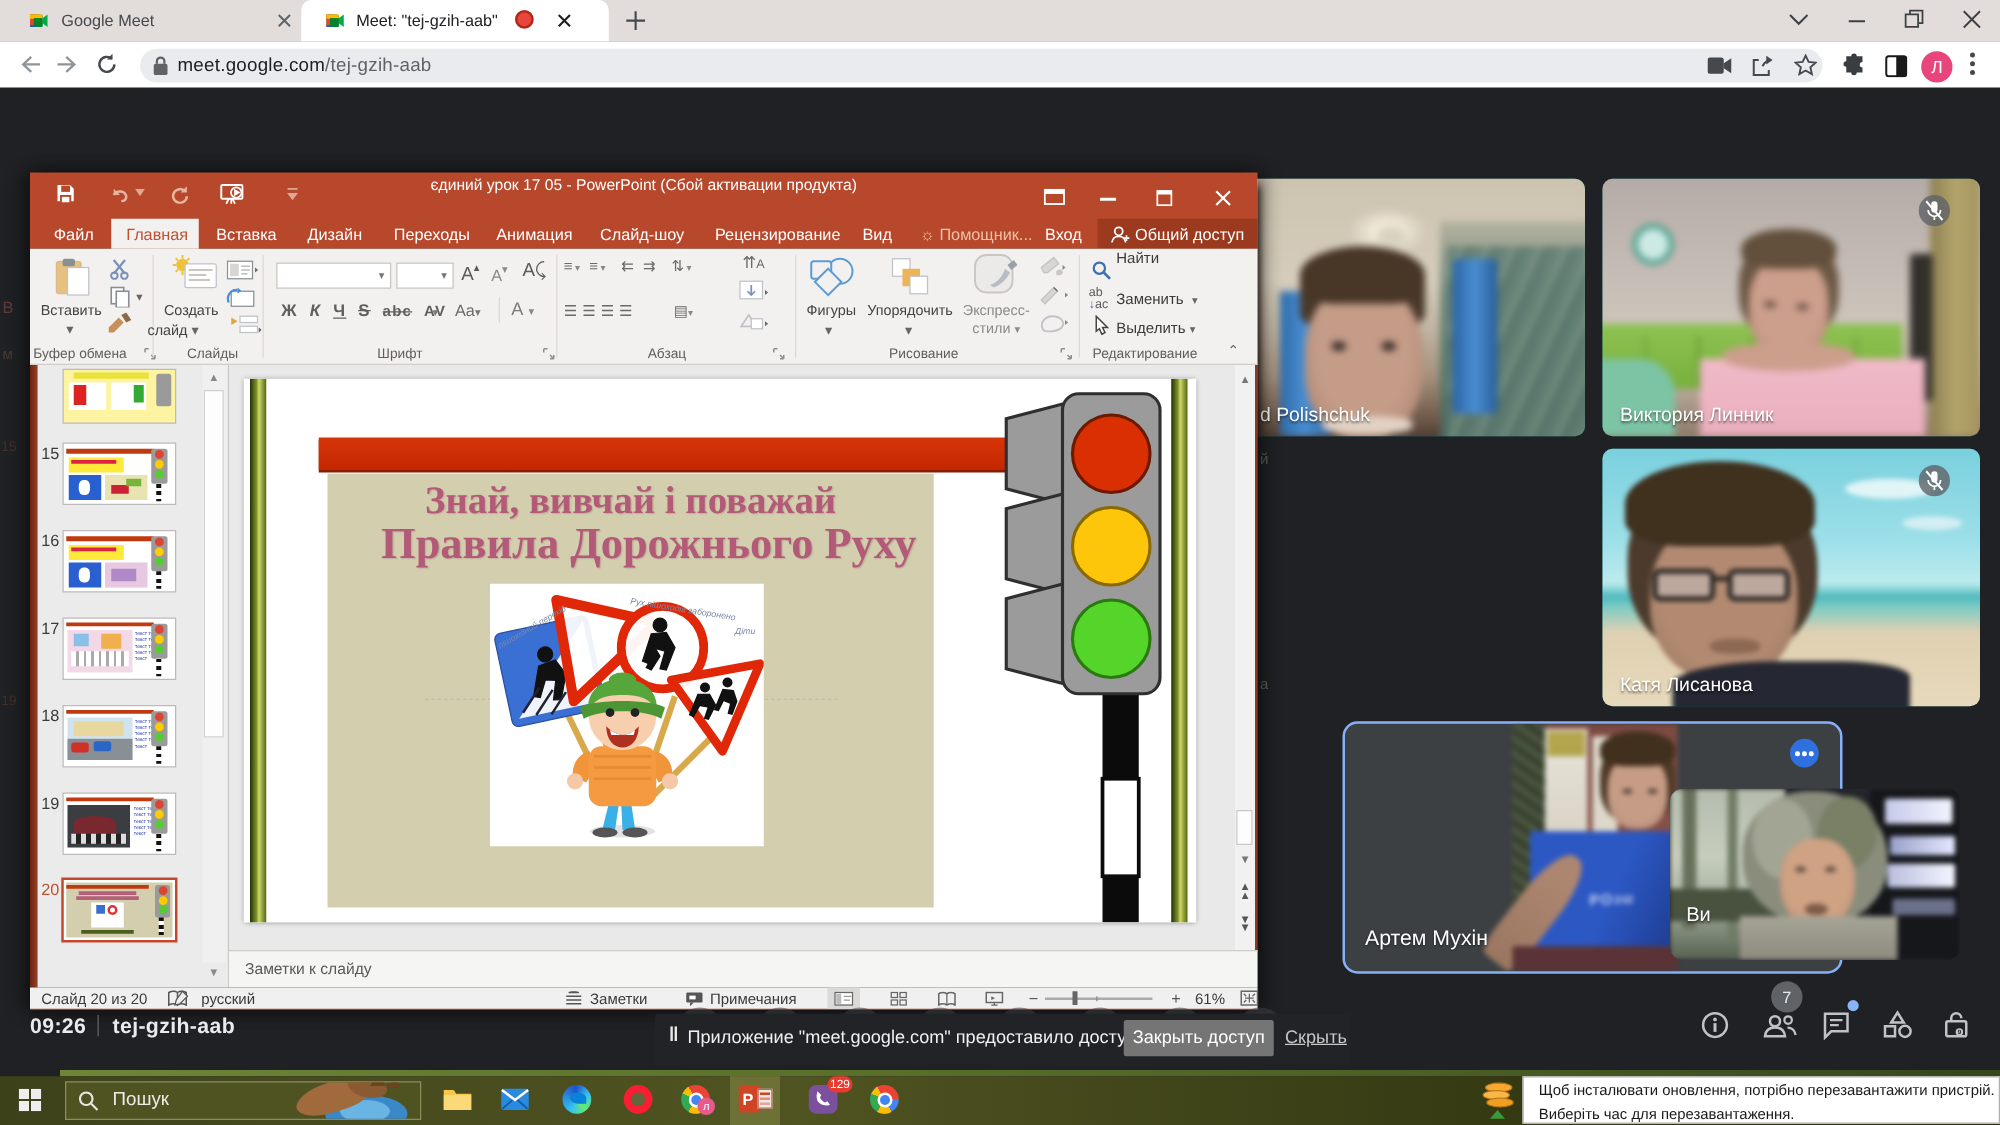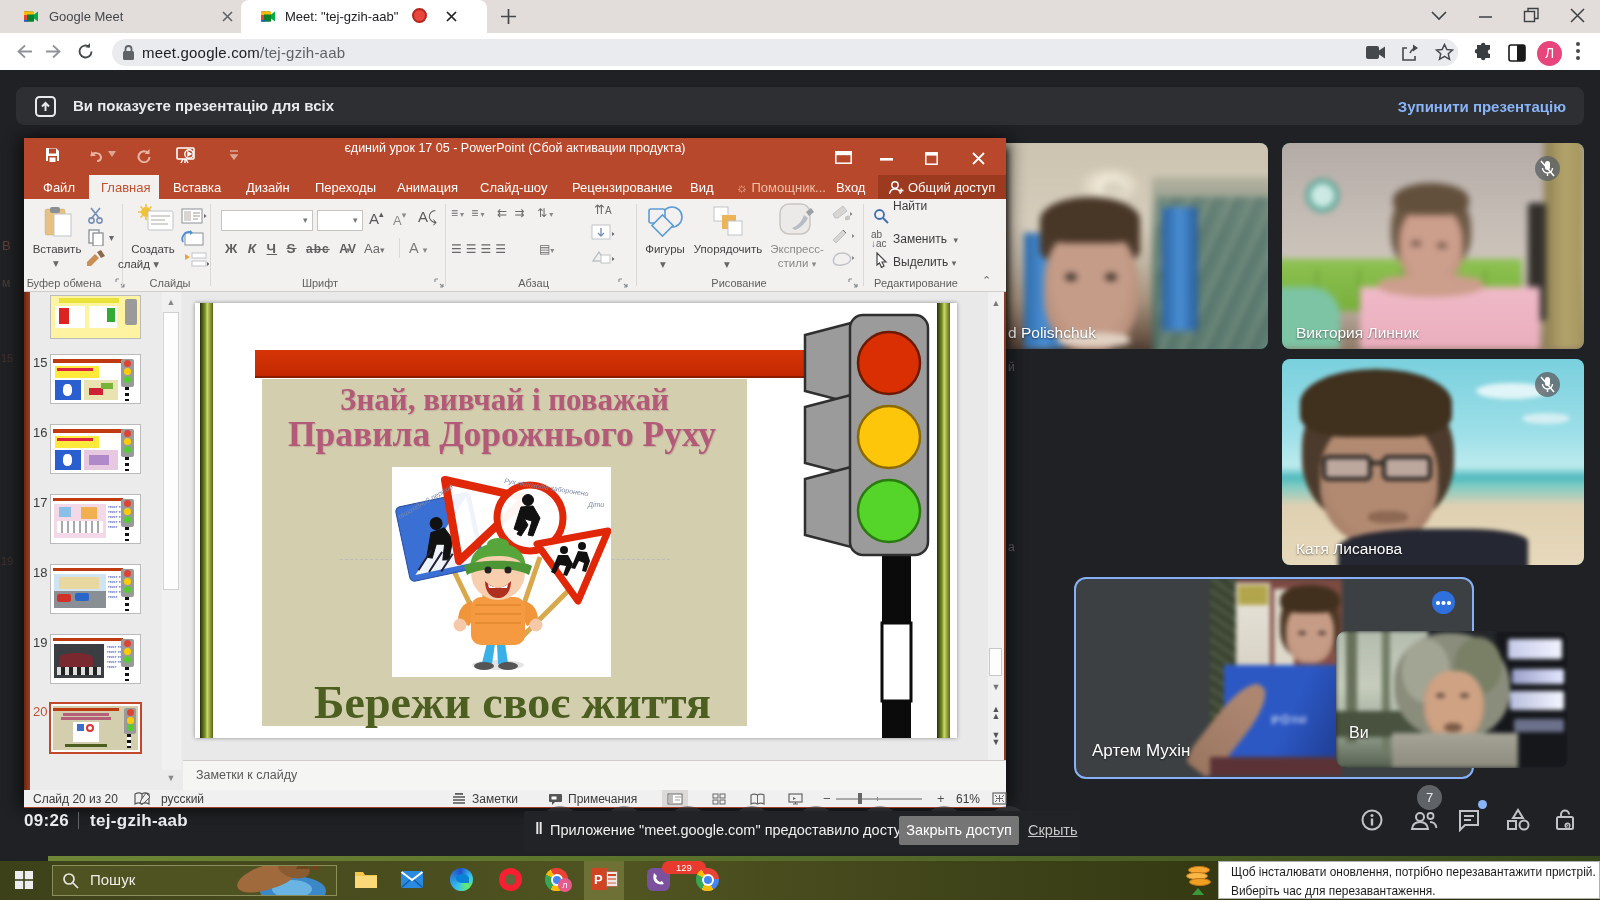--- a/index.html
+++ b/index.html
@@ -96,28 +96,20 @@
       </svg>
  <svg style="position:absolute;left:1508px;top:11px" width="18" height="18" viewBox="0 0 18 18">
         <rect x="1" y="1" width="16" height="16" rx="2" fill="none" stroke="#1a1a1a" stroke-width="1.6"></rect>
         <rect x="9" y="1" width="8" height="16" fill="#1a1a1a"></rect>
       </svg>
  <div style="position:absolute;left:1537px;top:8px;width:25px;height:25px;border-radius:50%;background:#e8457c;color:#fff;font-size:14px;text-align:center;line-height:25px">Л</div>
  <div style="position:absolute;left:1576px;top:9px;width:4px;height:4px;background:#45484d;border-radius:50%;box-shadow:0 7px 0 #45484d,0 14px 0 #45484d"></div>
 </div>
 <div id="meetbg"></div>
 
-<div style="position:absolute;left:16px;top:87px;width:1568px;height:38px;background:#2d2f32;border-radius:8px;z-index:4">
- <svg style="position:absolute;left:19px;top:9px" width="21" height="21" viewBox="0 0 21 21">
-        <rect x="1" y="1" width="19" height="19" rx="3.5" fill="none" stroke="#e8eaed" stroke-width="2"></rect>
-        <path d="M10.5 15V8M7 10.5l3.5-3.5 3.5 3.5" stroke="#e8eaed" stroke-width="2" fill="none"></path>
-      </svg>
- <span style="position:absolute;left:57px;top:10px;color:#e8eaed;font-size:15px;font-weight:bold">Ви показуєте презентацію для всіх</span>
- <span style="position:absolute;right:18px;top:11px;color:#8ab4f8;font-size:15px;font-weight:bold">Зупинити презентацію</span>
-</div>
 
 <div class="tile" style="left:968px;top:143px;width:300px;height:206px">
  <div style="position:absolute;inset:-6px;filter:blur(3px)">
   <div style="position:absolute;inset:0;background:linear-gradient(180deg,#cbc2af 0%,#d5ccbb 40%,#c0b4a2 58%,#a5917d 75%,#6b5546 92%,#42332a 100%)"></div>
   <div style="position:absolute;left:190px;top:40px;width:120px;height:178px;background:linear-gradient(180deg,#b5b2a0 0%,#70877a 35%,#5a7a6e 65%,#49645a 100%)"></div>
   <div style="position:absolute;left:196px;top:60px;width:114px;height:158px;background:repeating-linear-gradient(115deg,rgba(96,126,115,.85) 0 8px,rgba(116,143,128,.85) 8px 13px,rgba(88,117,108,.85) 13px 19px)"></div>
   <div style="position:absolute;left:118px;top:30px;width:60px;height:36px;background:radial-gradient(ellipse,#f2ead8 25%,rgba(207,197,178,0) 75%)"></div>
   <div style="position:absolute;left:140px;top:44px;width:22px;height:16px;background:#d9d2c0;border-radius:50%"></div>
   <div style="position:absolute;left:62px;top:96px;width:40px;height:116px;background:linear-gradient(90deg,#2e6aa8,#4a8fd4 50%,#2d64a0)"></div>
   <div style="position:absolute;left:200px;top:70px;width:36px;height:124px;background:linear-gradient(90deg,#2a62a2,#4a8fd4 50%,#275c98);border-radius:4px"></div>
@@ -566,21 +558,21 @@
 </div>
 
 <div style="position:absolute;left:183px;top:292px;width:805px;height:468px;background:#e9e9e9;z-index:21"></div>
 
 <div style="position:absolute;left:195px;top:303px;width:762px;height:435px;background:#fff;box-shadow:0 0 4px rgba(0,0,0,.4);z-index:22;overflow:hidden">
  <div style="position:absolute;left:5px;top:0;width:13px;height:435px;background:linear-gradient(90deg,#24300a,#7e9228 40%,#cdd96a 55%,#55660f)"></div>
  <div style="position:absolute;left:742px;top:0;width:13px;height:435px;background:linear-gradient(90deg,#24300a,#7e9228 40%,#cdd96a 55%,#55660f)"></div>
  <div style="position:absolute;left:60px;top:47px;width:558px;height:26px;background:linear-gradient(180deg,#d63508,#c42700);box-shadow:0 2px 0 #8a1c00"></div>
  <div style="position:absolute;left:67px;top:76px;width:485px;height:347px;background:#d3cfae"></div>
  <div style="position:absolute;left:67px;top:79px;width:485px;text-align:center;font-family:'Liberation Serif',serif;font-weight:bold;font-size:31px;color:#b25a78;text-shadow:1px 1px 1px #8a465e40">Знай, вивчай і поважай</div>
- <div style="position:absolute;left:47px;top:110px;width:520px;text-align:center;font-family:'Liberation Serif',serif;font-weight:bold;font-size:35.5px;color:#b25a78;text-shadow:1px 1px 1px #8a465e40">Правила Дорожнього Руху</div>
+ <div style="position:absolute;left:64px;top:110px;width:520px;text-align:center;font-family:'Liberation Serif',serif;font-weight:bold;font-size:35.5px;color:#b25a78;text-shadow:1px 1px 1px #8a465e40">Правила Дорожнього Руху</div>
  <div style="position:absolute;left:145px;top:256px;width:330px;border-top:1px dashed #bbb"></div>
  <div style="position:absolute;left:197px;top:164px;width:219px;height:210px;background:#fff">
   <svg width="219" height="210" viewBox="0 0 219 210">
    <path d="M60 100L93 168" stroke="#d8a84c" stroke-width="5"></path>
    <path d="M80 85L104 166" stroke="#d8a84c" stroke-width="5"></path>
    <path d="M148 90L122 166" stroke="#d8a84c" stroke-width="5"></path>
    <path d="M180 120L128 172" stroke="#d8a84c" stroke-width="5"></path>
    <g transform="rotate(-12 48 70)">
             <rect x="10" y="32" width="76" height="76" rx="5" fill="#3a6fd4" stroke="#2a4fa0"></rect>
             <path d="M16 102L82 36v66z" fill="#fff" opacity=".92"></path>
@@ -623,21 +615,20 @@
    <ellipse cx="106" cy="77" rx="11" ry="6" fill="#57a63c"></ellipse>
    <circle cx="96" cy="103" r="3.5" fill="#222"></circle>
           <circle cx="116" cy="103" r="3.5" fill="#222"></circle>
    <path d="M93 114c9 9 18 9 26 0 0 11-6 17-13 17s-13-6-13-17z" fill="#b03020"></path>
    <path d="M96 117c7 5 14 5 20 0l-1 4h-18z" fill="#fff"></path>
    <text x="8" y="52" font-size="7" fill="#7a88a8" font-style="italic" transform="rotate(-30 8 52)">пішохідний перехід</text>
    <text x="112" y="16" font-size="7" fill="#7a88a8" font-style="italic" transform="rotate(9 112 16)">Рух пішоходів заборонено</text>
    <text x="196" y="40" font-size="7" fill="#7a88a8" font-style="italic">Діти</text>
   </svg>
  </div>
- <div style="position:absolute;left:75px;top:373px;width:485px;text-align:center;font-family:'Liberation Serif',serif;font-weight:bold;font-size:46px;color:#4c5e20">Бережи своє життя</div>
 
  <svg style="position:absolute;left:600px;top:10px" width="158" height="425" viewBox="0 0 158 425">
   <path d="M56 10L10 22v56l46 12z" fill="#9b9b9b" stroke="#2f2f2f" stroke-width="2.5"></path>
   <path d="M56 82L10 94v56l46 12z" fill="#9b9b9b" stroke="#2f2f2f" stroke-width="2.5"></path>
   <path d="M56 154L10 166v56l46 12z" fill="#9b9b9b" stroke="#2f2f2f" stroke-width="2.5"></path>
   <rect x="87" y="235" width="29" height="190" fill="#0b0b0b"></rect>
   <rect x="87" y="310" width="29" height="78" fill="#fff" stroke="#0b0b0b" stroke-width="3"></rect>
   <rect x="55" y="2" width="78" height="240" rx="13" fill="#9b9b9b" stroke="#2f2f2f" stroke-width="2.5"></rect>
   <circle cx="94" cy="50" r="31" fill="#da2e03" stroke="#6b1a00" stroke-width="2.5"></circle>
   <circle cx="94" cy="124" r="31" fill="#fdc60b" stroke="#8a6a00" stroke-width="2.5"></circle>
@@ -801,21 +792,21 @@
  <div style="position:absolute;left:584px;top:861px;width:40px;height:39px;background:#6d7135"></div>
  <div style="position:absolute;left:591px;top:868px;width:17px;height:22px;background:#d04423;border-radius:2px"></div>
  <div style="position:absolute;left:594px;top:872px;color:#fff;font-size:13px;font-weight:bold">P</div>
  <div style="position:absolute;left:606px;top:871px;width:12px;height:16px;background:#f0e8e4;border:1px solid #b86a50"></div>
  <div style="position:absolute;left:608px;top:874px;width:8px;height:2px;background:#d04423;box-shadow:0 4px 0 #d0442388,0 8px 0 #d0442366"></div>
 
  <div style="position:absolute;left:647px;top:868px;width:23px;height:23px;border-radius:6px;background:#7b519d"></div>
  <svg style="position:absolute;left:652px;top:872px" width="14" height="14" viewBox="0 0 14 14">
         <path d="M2 1C1 4 1 8 3 10s6 3 9 2l-2-3-2 1C6 9 5 8 4 6l1-2z" fill="#fff"></path>
       </svg>
- <div style="position:absolute;left:662px;top:861px;min-width:20px;height:13px;border-radius:7px;background:#e83a2e;color:#fff;font-size:9.5px;text-align:center;line-height:13px;padding:0 14px">129</div>
+ <div style="position:absolute;left:662px;top:861px;min-width:20px;height:13px;border-radius:7px;background:#e83a2e;color:#fff;font-size:9.5px;text-align:center;line-height:13px;padding:0 2px">129</div>
 
  <div style="position:absolute;left:696px;top:868px;width:23px;height:23px;border-radius:50%;background:conic-gradient(from -30deg,#ea4335 0 33%,#4285f4 0 66%,#34a853 0 90%,#fbbc05 0)"></div>
  <div style="position:absolute;left:696px;top:868px;width:23px;height:23px;border-radius:50%;background:conic-gradient(from 90deg,transparent 0 60deg,#fbbc05 0 120deg,transparent 0)"></div>
  <div style="position:absolute;left:701.5px;top:873.5px;width:12px;height:12px;border-radius:50%;background:#fff"></div>
  <div style="position:absolute;left:703.5px;top:875.5px;width:8px;height:8px;border-radius:50%;background:#4285f4"></div>
 
  <div style="position:absolute;left:1188px;top:866px;width:22px;height:8px;border-radius:50%;background:#f8a830;border:1px solid #c07818"></div>
  <div style="position:absolute;left:1186px;top:872px;width:22px;height:8px;border-radius:50%;background:#f8b848;border:1px solid #c07818"></div>
  <div style="position:absolute;left:1189px;top:878px;width:22px;height:8px;border-radius:50%;background:#f0a020;border:1px solid #c07818"></div>
  <div style="position:absolute;left:1192px;top:888px;width:0;height:0;border-left:6px solid transparent;border-right:6px solid transparent;border-bottom:7px solid #3a9a3a"></div>

